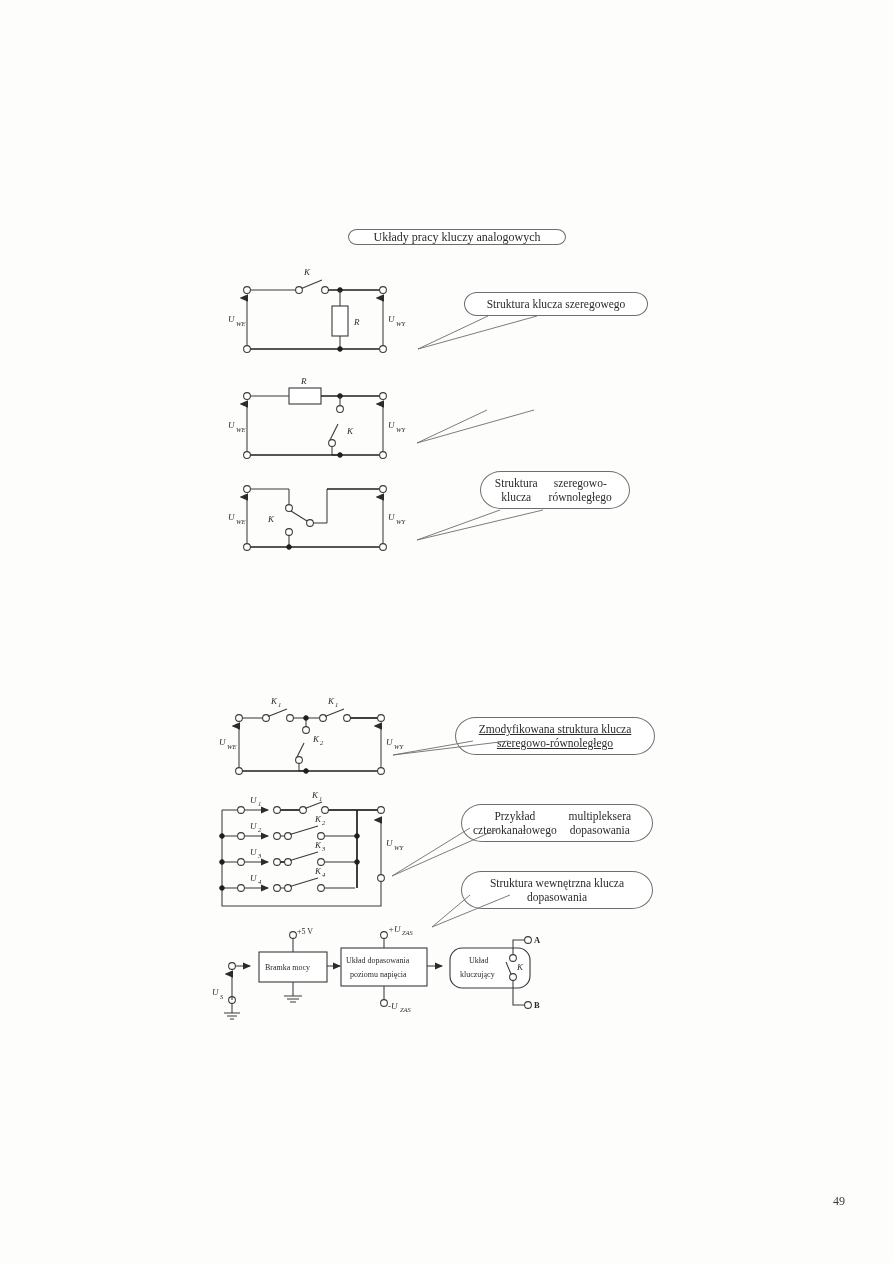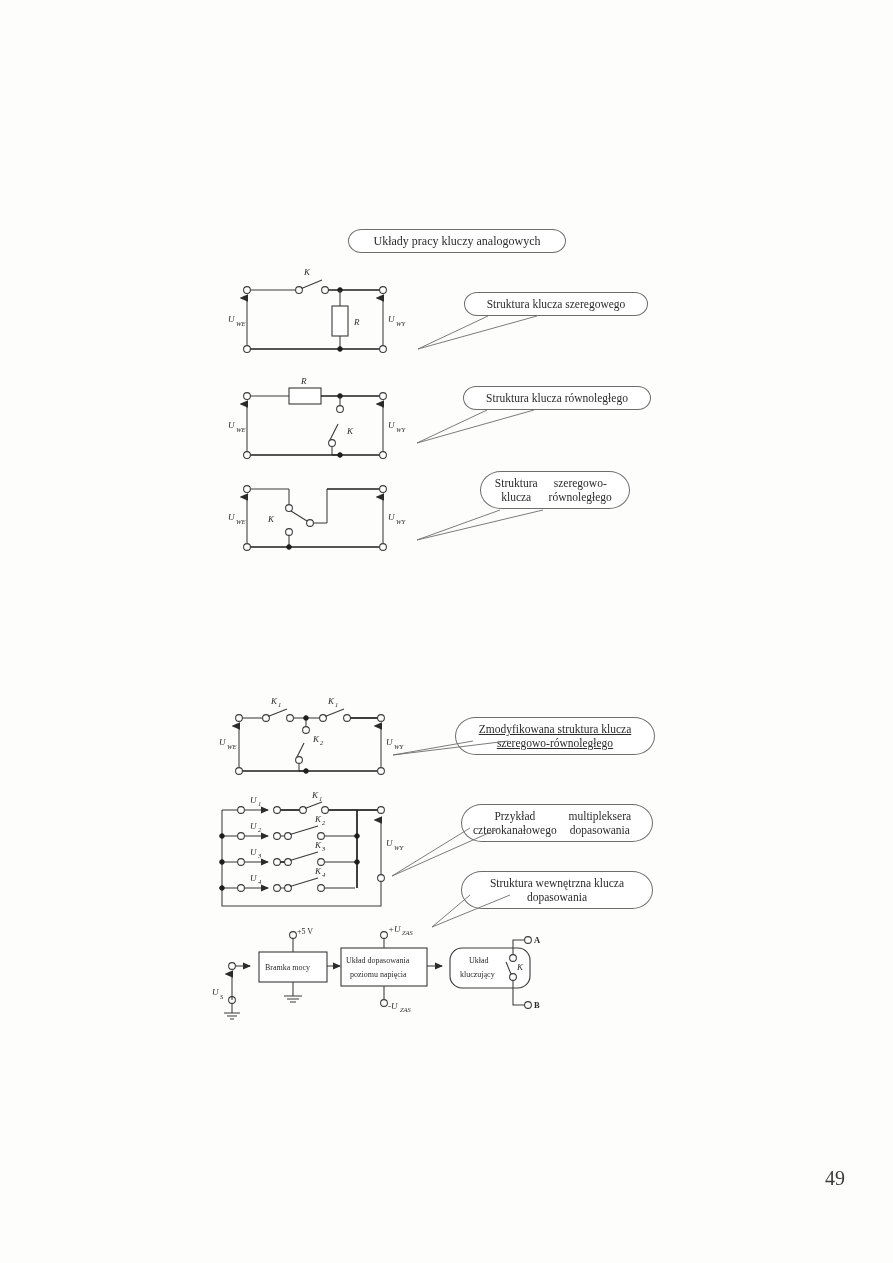--- a/index.html
+++ b/index.html
@@ -68,41 +68,38 @@
   .wire   { stroke: #3a3a3a; stroke-width: 1.05; fill: none; }
   .wire-b { stroke: #1e1e1e; stroke-width: 1.7; fill: none; }
   .node   { fill: #ffffff; stroke: #3a3a3a; stroke-width: 1.05; }
   .node-f { fill: #1e1e1e; stroke: #1e1e1e; stroke-width: 1; }
   .boxr   { fill: #ffffff; stroke: #3a3a3a; stroke-width: 1.1; }
   .tail   { stroke: #6d6d6d; stroke-width: 0.9; fill: none; }
   .arrowf { fill: #2b2b2b; }
   .pagenum {
     position: absolute;
     right: 48px;
-    top: 1167px;
-    font-size: 20px;
+    top: 1194px;
+    font-size: 12px;
     color: #3a3a3a;
   }
 </style>
 </head>
 <body>
 
 <div class="page">
 
-  <div class="title-bubble" style="left:348px; top:229px; width:218px; height:24px;">
+  <div class="title-bubble" style="left:348px; top:229px; width:218px; height:16px;">
     <span>Układy pracy kluczy analogowych</span>
   </div>
 
   <div class="callout" style="left:464px; top:292px; width:184px; height:24px;">
     <span>Struktura klucza szeregowego</span>
   </div>
 
-  <div class="callout" style="left:463px; top:386px; width:188px; height:24px;">
-    <span>Struktura klucza równoległego</span>
-  </div>
 
   <div class="callout" style="left:480px; top:471px; width:150px; height:38px; flex-direction:row;">
     <span>Struktura klucza</span>
     <span>szeregowo-równoległego</span>
   </div>
 
   <div class="callout" style="left:455px; top:717px; width:200px; height:38px; flex-direction:column;text-decoration:underline;">
     <span>Zmodyfikowana struktura klucza</span>
     <span>szeregowo-równoległego</span>
   </div>

